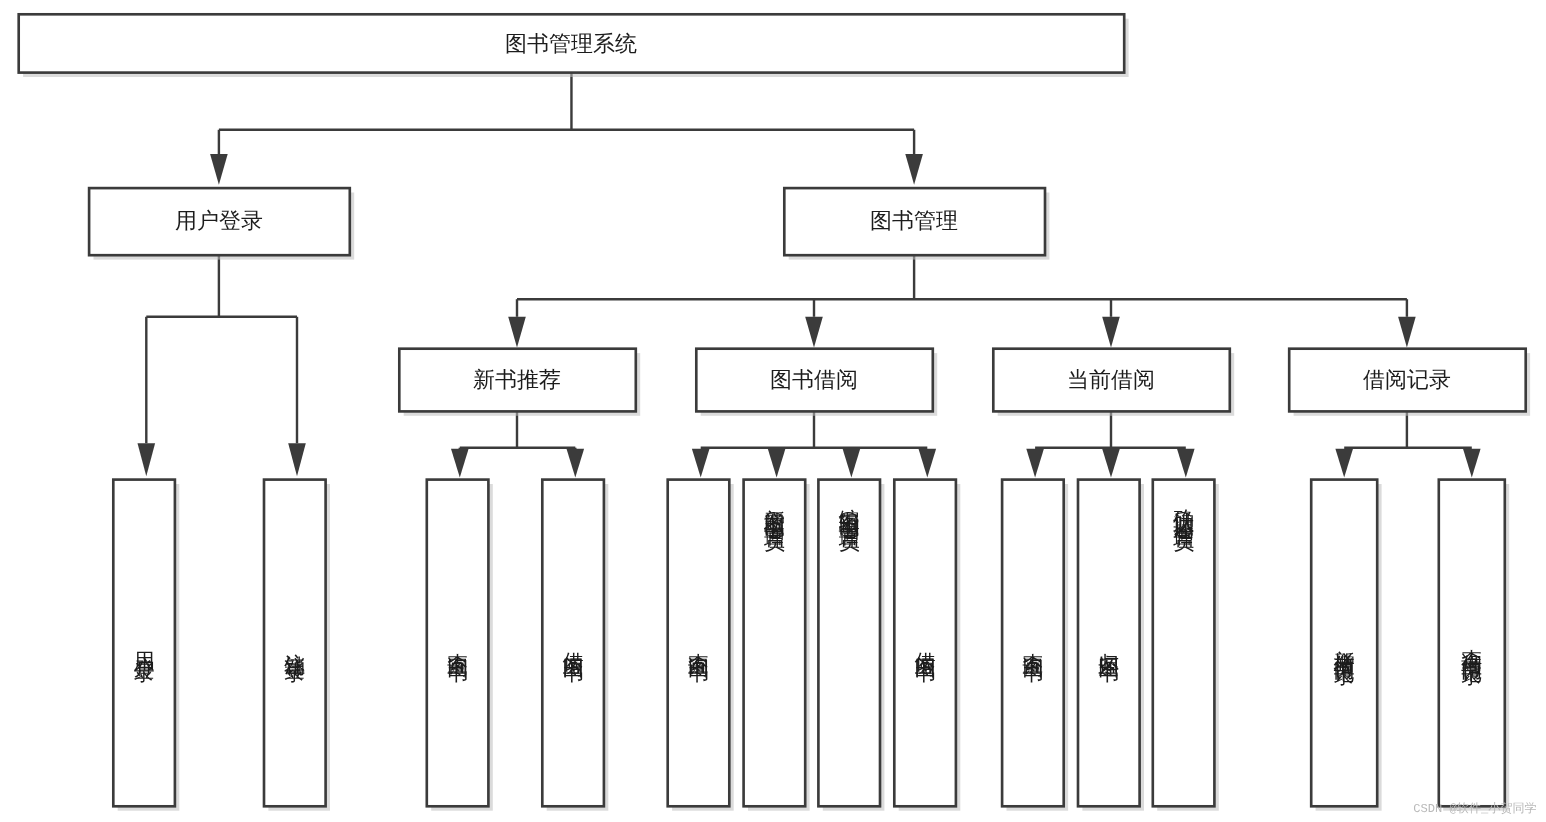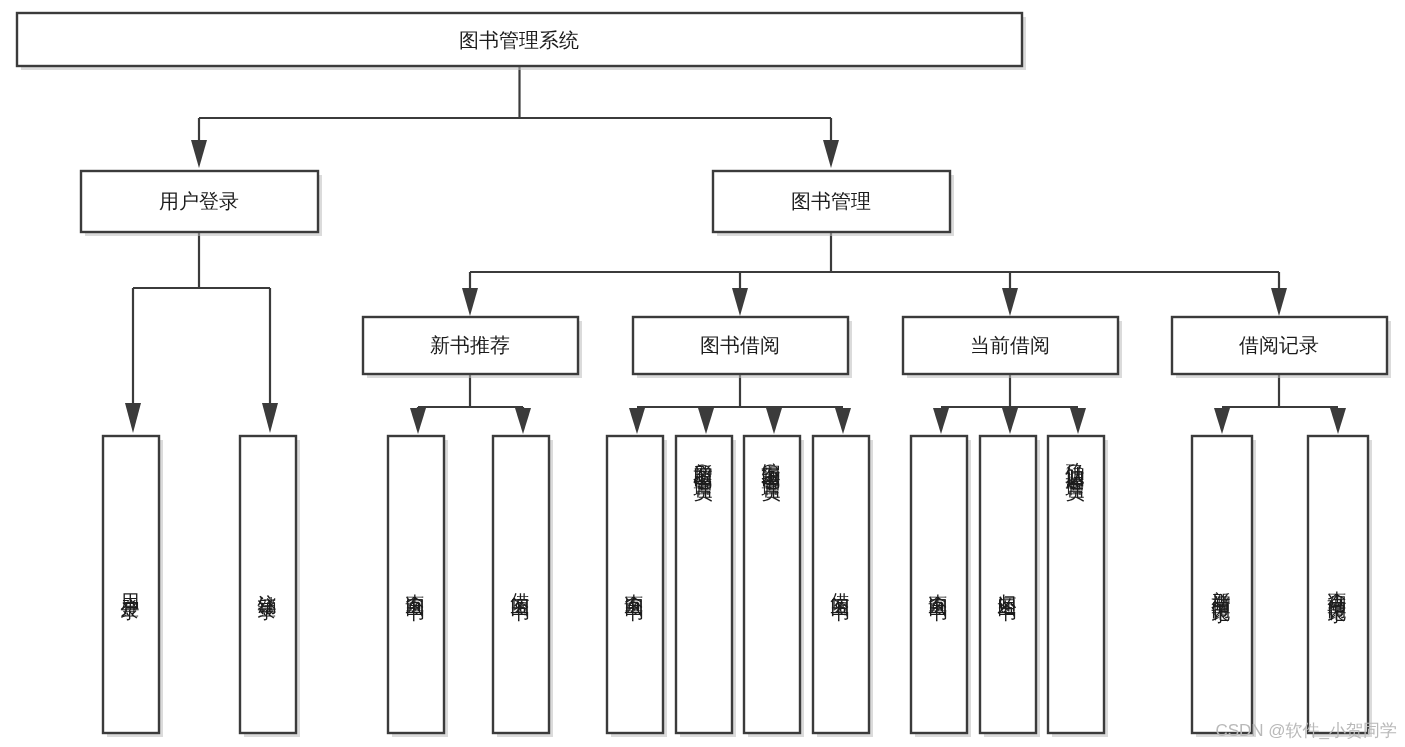--- a/index.html
+++ b/index.html
@@ -59,22 +59,22 @@
     fill: #1c1c1c;
     writing-mode: vertical-rl;
     text-orientation: upright;
     letter-spacing: 3px;
     text-anchor: start;
   }
   .watermark {
     position: absolute;
     right: 8px;
     bottom: 5px;
-    font-family: Liberation Sans, sans-serif;
-    font-size: 17px;
+    font-family: Liberation Mono, monospace;
+    font-size: 11px;
     color: #b9b9b9;
     white-space: nowrap;
     pointer-events: none;
   }
 </style>
 </head>
 <body>
 
 <svg id="diagram" viewBox="0 0 1405 747" xmlns="http://www.w3.org/2000/svg">
 

